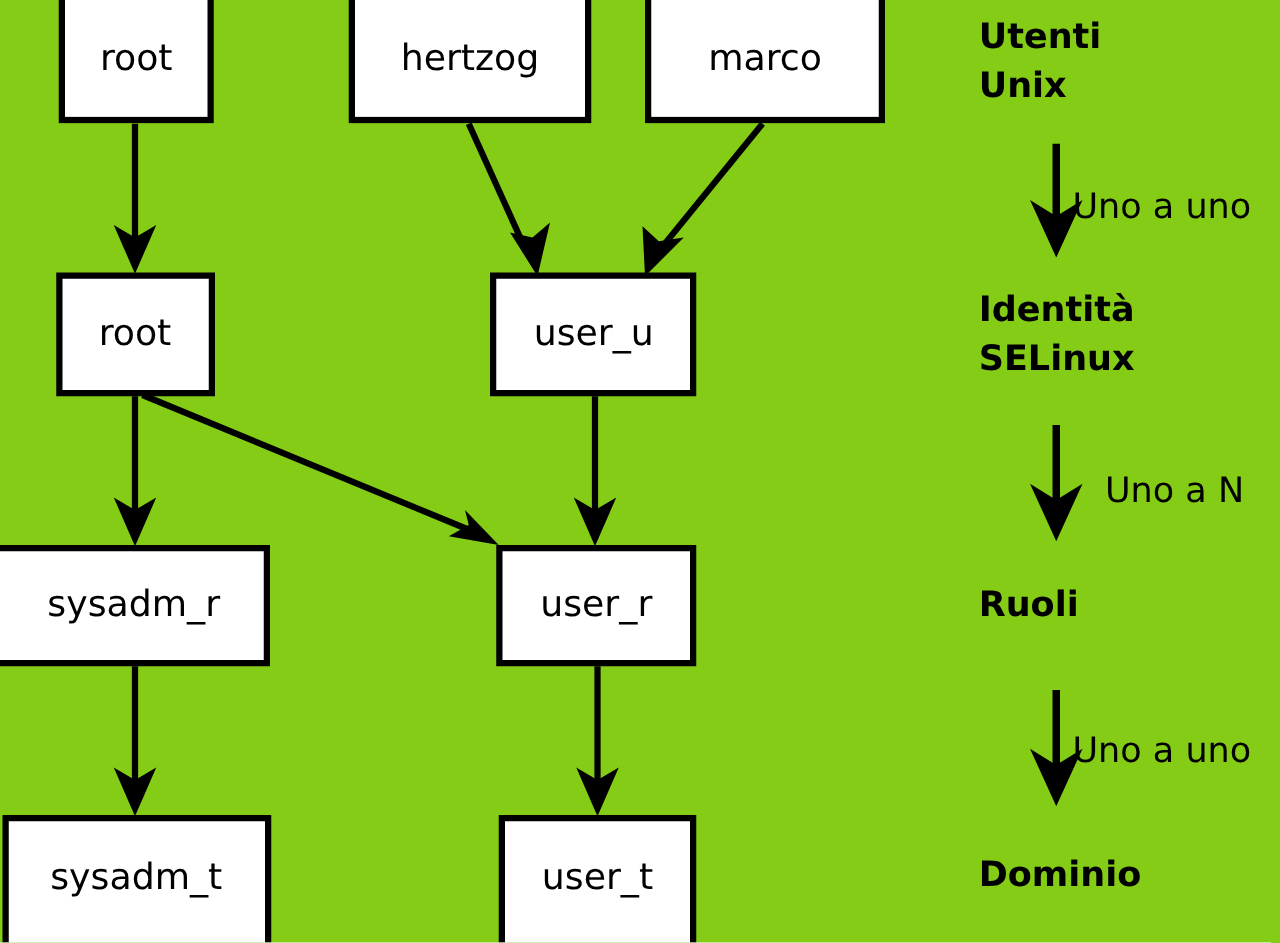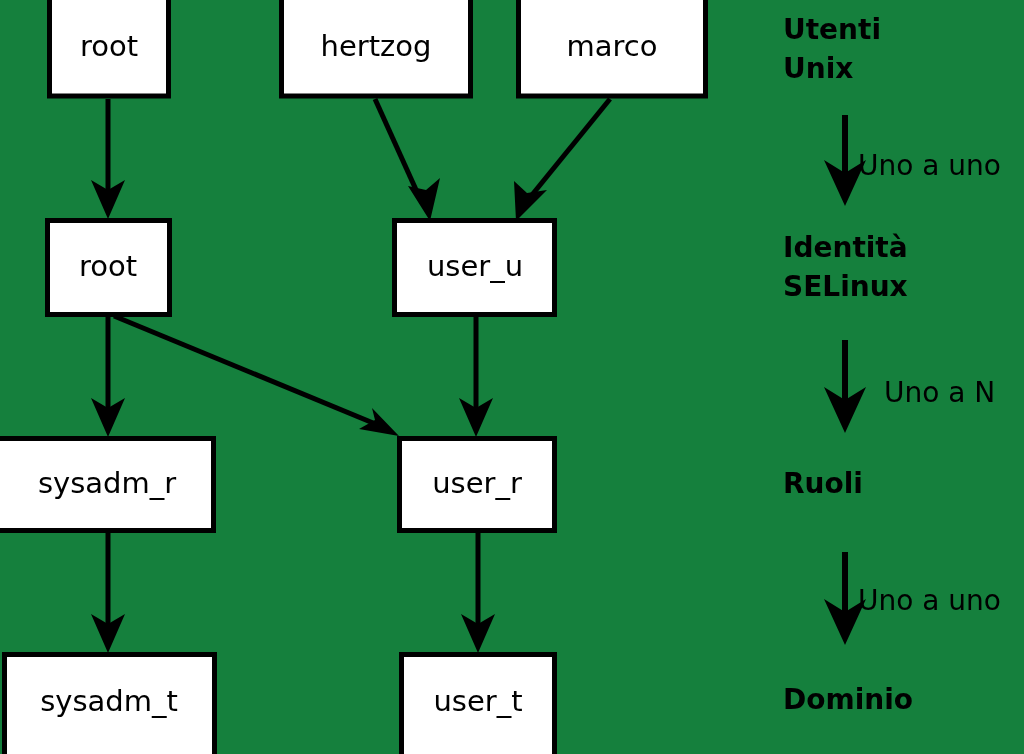--- a/index.html
+++ b/index.html
@@ -10,21 +10,21 @@
   body {
     width: 1024px;
     height: 754px;
     overflow: hidden;
     font-family: "DejaVu Sans", sans-serif;
   }
   #diagram-root {
     position: relative;
     width: 1024px;
     height: 754px;
-    background: #15803d;
+    background: #84cc16;
   }
   svg#diagram-svg {
     position: absolute;
     top: 0;
     left: 0;
     width: 1024px;
     height: 754px;
     display: block;
   }
   .node-box {

